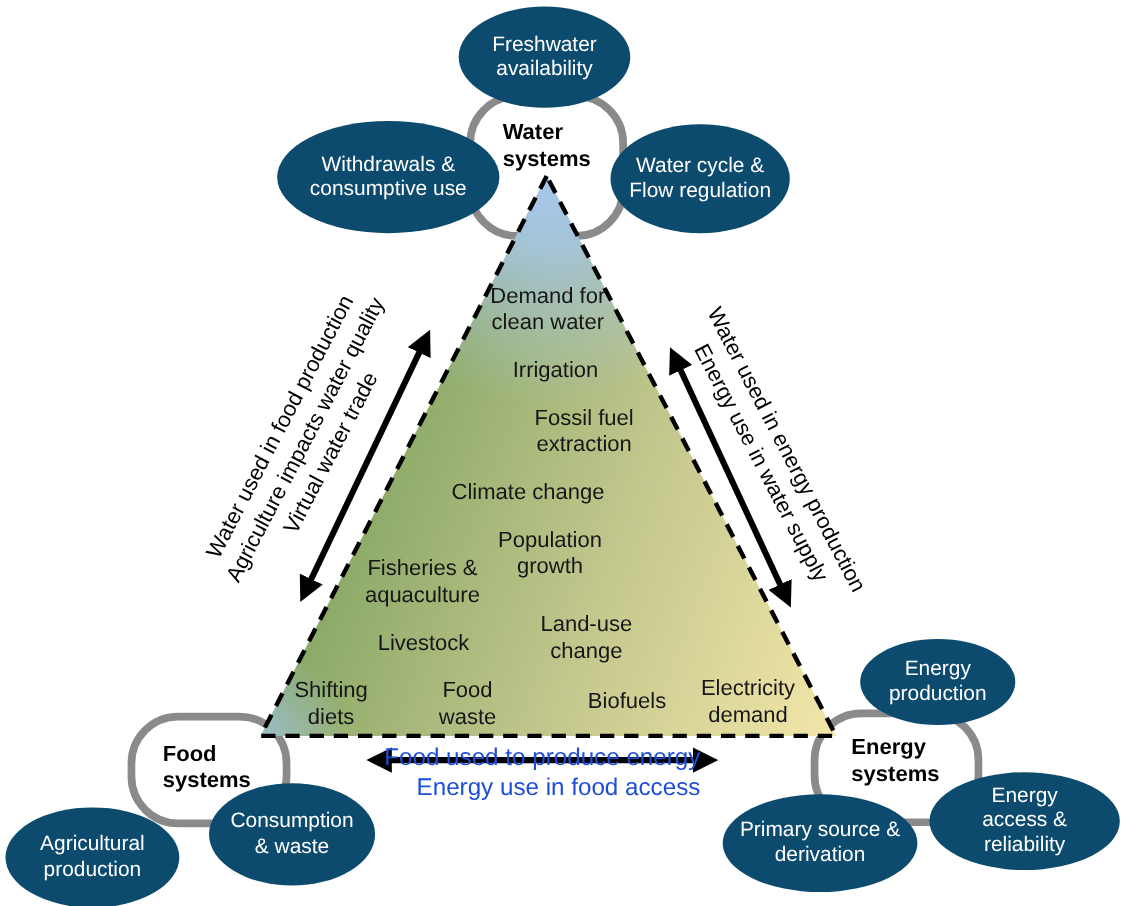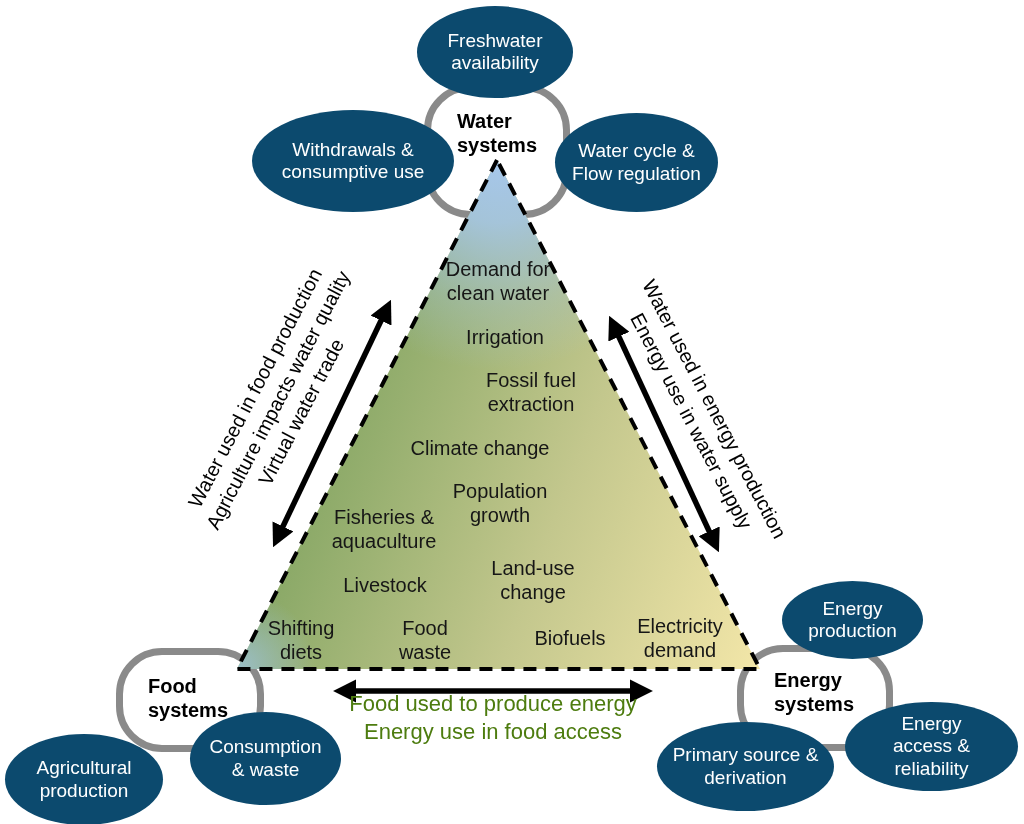--- a/index.html
+++ b/index.html
@@ -27,22 +27,22 @@
     position:absolute;transform:translate(-50%,-50%);
     color:#161616;font-size:20px;line-height:1.2;text-align:center;white-space:pre-line;
   }
   .edge-block{
     position:absolute;text-align:center;color:#000;font-size:20px;line-height:26px;
   }
   .edge-block div{white-space:nowrap;}
   .edge-left{left:278px;top:400px;transform:translate(-50%,-50%) rotate(-62.5deg);}
   .edge-right{left:703px;top:415px;transform:translate(-50%,-50%) rotate(62.5deg);}
   .edge-bottom{
-    position:absolute;left:493px;top:690px;transform:translateX(-50%);
-    text-align:center;color:#4d7c0f;font-size:22px;line-height:28px;
+    position:absolute;left:493px;top:674px;transform:translateX(-50%);
+    text-align:right;color:#1d4ed8;font-size:22px;line-height:28px;
   }
   .edge-bottom div{white-space:nowrap;}
 </style>
 </head>
 <body>
 
 <div class="stage">
 
   <div class="blob" style="left:424px;top:84px;width:146px;height:134px;"></div>
   <div class="blob" style="left:116px;top:648px;width:148px;height:104px;"></div>

